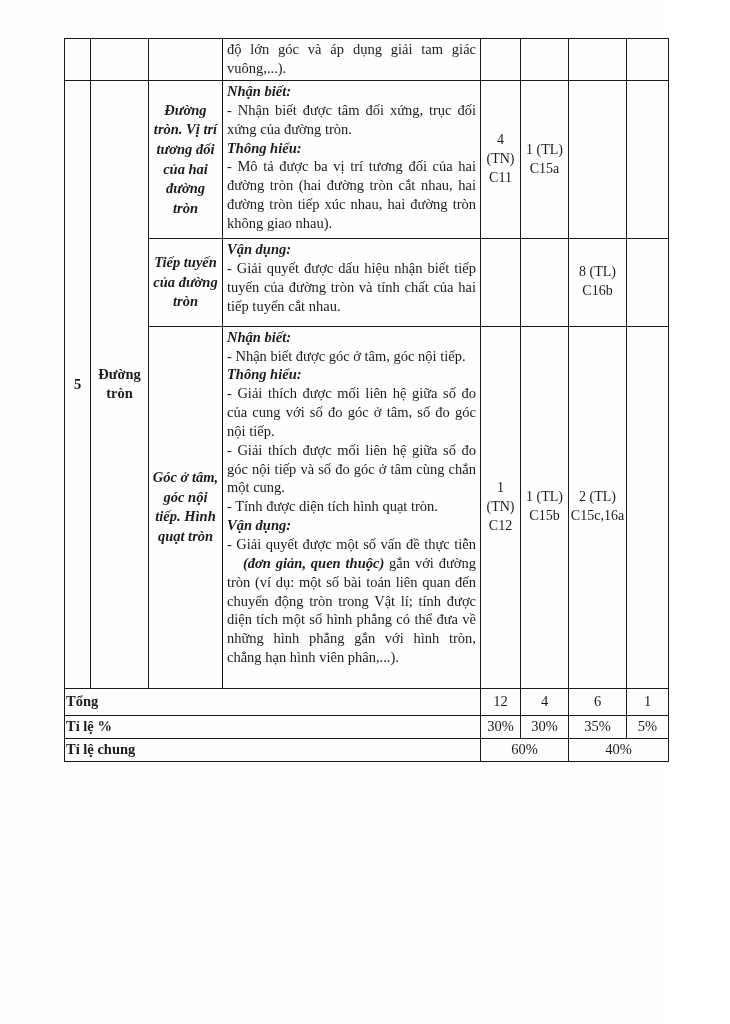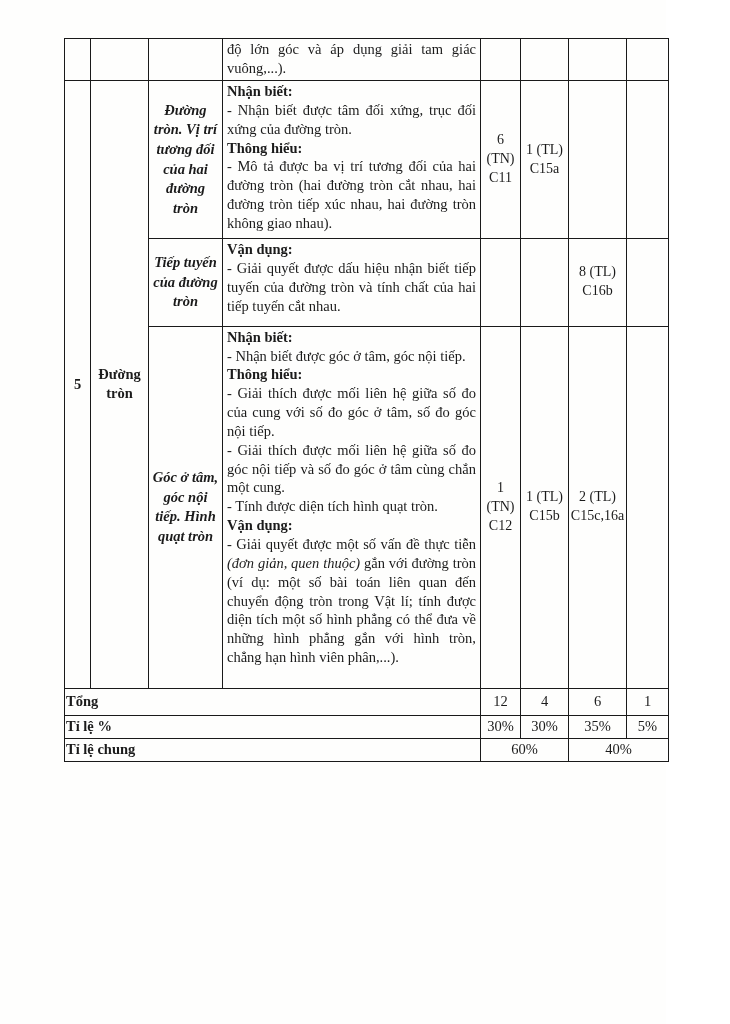--- a/index.html
+++ b/index.html
@@ -71,23 +71,23 @@
     line-height: 1.35;
   }
   td.flabel {
     font-weight: bold;
     padding: 1px;
   }
   td.fval {
     text-align: center;
     padding: 1px;
   }
-  p.hd { font-weight: bold; text-align: left; }
+  p.hd { font-weight: bold; text-align: left; font-style: italic; }
   p.item { }
-  span.bi { font-weight: normal; font-style: italic; }
+  span.bi { font-weight: bold; font-style: italic; margin-left: 16px; }
 </style>
 </head>
 <body>
 
 <div class="page">
   <table class="matrix">
     <colgroup>
       <col class="c1">
         <col class="c2">
         <col class="c3">
@@ -115,21 +115,21 @@
       <tr class="r-u1">
         <td class="num" rowspan="3">5</td>
         <td class="topic" rowspan="3">Đường tròn</td>
         <td class="unit">Đường tròn. Vị trí tương đối của hai đường tròn</td>
         <td class="content">
           <p class="hd">Nhận biết:</p>
           <p class="item">- Nhận biết được tâm đối xứng, trục đối xứng của đường tròn.</p>
           <p class="hd">Thông hiểu:</p>
           <p class="item">- Mô tả được ba vị trí tương đối của hai đường tròn (hai đường tròn cắt nhau, hai đường tròn tiếp xúc nhau, hai đường tròn không giao nhau).</p>
         </td>
-        <td class="lvl">6 (TN) C11</td>
+        <td class="lvl">4 (TN) C11</td>
         <td class="lvl">1 (TL) C15a</td>
         <td class="lvl"></td>
         <td class="lvl"></td>
       </tr>
 
       <tr class="r-u2">
         <td class="unit">Tiếp tuyến của đường tròn</td>
         <td class="content">
           <p class="hd">Vận dụng:</p>
           <p class="item">- Giải quyết được dấu hiệu nhận biết tiếp tuyến của đường tròn và tính chất của hai tiếp tuyến cắt nhau.</p>

